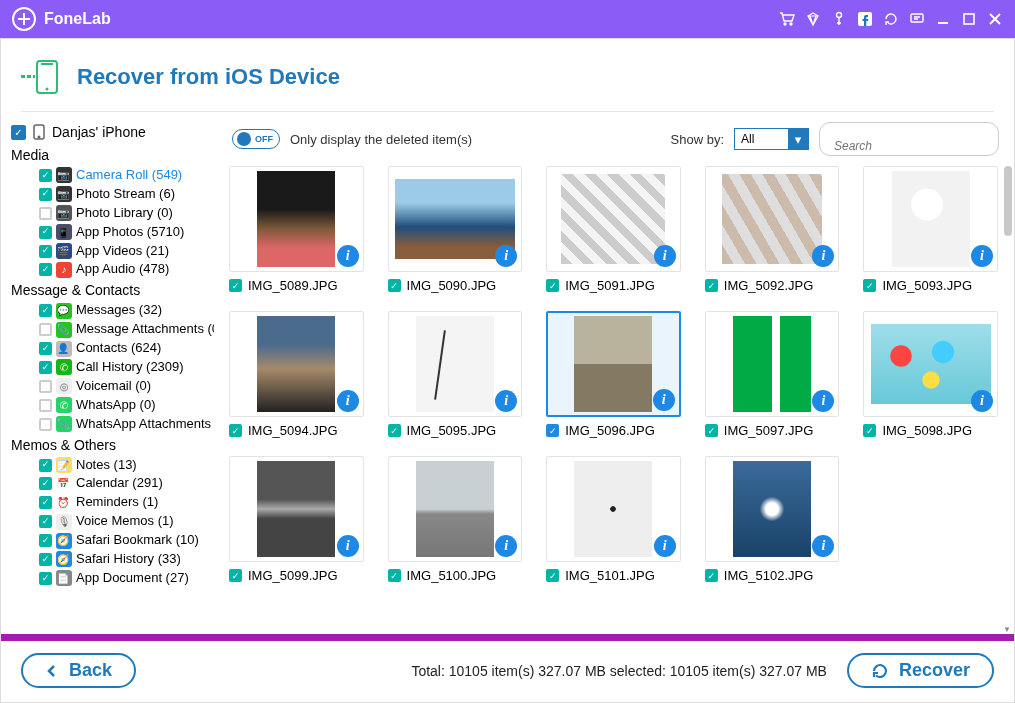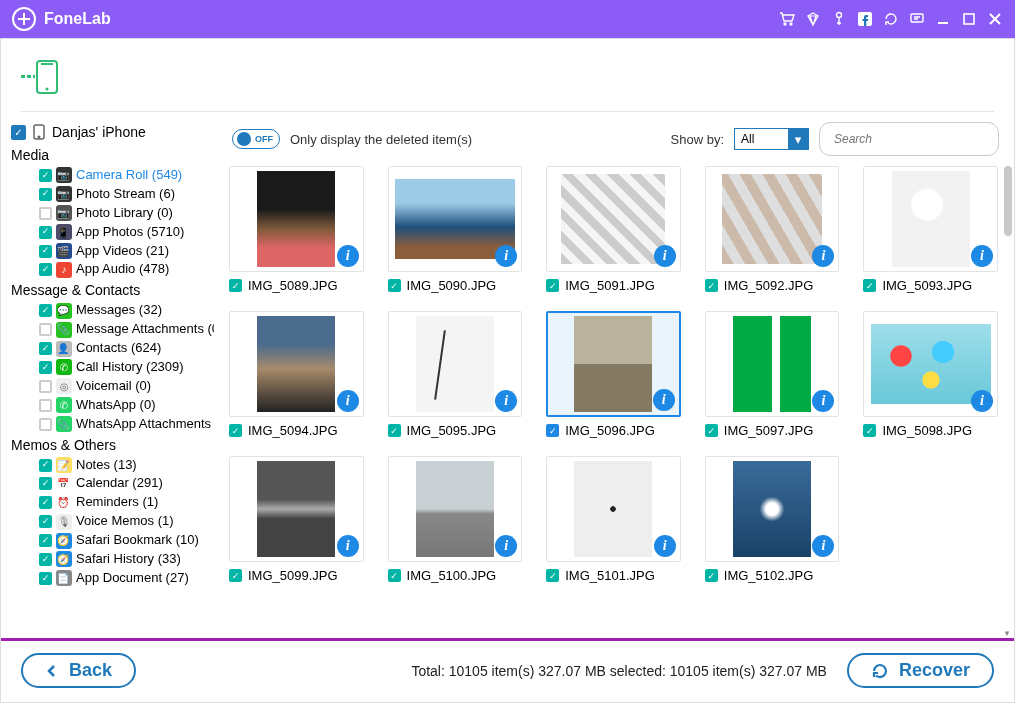--- a/index.html
+++ b/index.html
@@ -37,38 +37,38 @@
 
 
 .content { flex: 1; display: flex; flex-direction: column; border-left: 0; overflow: hidden; }
 .content-toolbar { display: flex; align-items: center; gap: 10px; padding: 2px 15px 10px 18px; }
 .toggle { width: 48px; height: 20px; border: 1px solid #2079bb; border-radius: 11px; display:flex; align-items:center; padding:0 4px; cursor:pointer; font-size:9px; color:#2079bb; font-weight:600; gap:4px; }
 .toggle-knob { width: 14px; height: 14px; border-radius: 50%; background:#2079bb; }
 .toolbar-label { font-size: 13px; color:#333; }
 .showby-select { border: 1px solid #2079bb; height: 22px; display:flex; align-items:center; width: 75px; cursor:pointer; }
 .showby-select .txt { flex:1; padding:0 6px; font-size:12px; }
 .showby-select .caret { width: 20px; background:#2079bb; color:#fff; height:100%; display:flex; align-items:center; justify-content:center; }
-.search-box { border: 1px solid #ccc; border-radius: 11px; height: 22px; display:flex; align-items:center; gap:6px; padding:16px 8px; width: 180px; }
+.search-box { border: 1px solid #ccc; border-radius: 11px; height: 22px; display:flex; align-items:flex-start; gap:6px; padding:16px 8px; width: 180px; }
 .search-box input { border:none; outline:none; font-size:12px; flex:1; font-style:italic; color:#999; }
 
 
 .grid-wrap { flex:1; overflow-y: auto; padding: 0 8px 0 15px; position: relative; }
 .grid { display: grid; grid-template-columns: repeat(5, 1fr); gap: 18px 24px; padding-right: 8px; }
 .thumb-cell { }
 .thumb-box { height: 106px; border: 1px solid #e3e3e3; border-radius: 2px; display:flex; align-items:center; justify-content:center; position:relative; background:#fff; }
 .thumb-cell.selected .thumb-box { border: 2px solid #1e88e5; background:#eaf4fc; }
 .thumb-img { width: 78px; height: 96px; background:#ddd; }
 .info-badge { position:absolute; right:4px; bottom:4px; width:22px; height:22px; border-radius:50%; background:#1e88e5; color:#fff; font-style: italic; font-weight:700; font-family: 'Times New Roman', serif; display:flex; align-items:center; justify-content:center; cursor:pointer; font-size:14px; }
 .thumb-label-row { display:flex; align-items:center; gap:6px; padding-top:6px; }
 .grid-scrollbar { position:absolute; right:2px; top:0; bottom:0; width:10px; }
 .scroll-thumb { position:absolute; top:0; right:0; width:8px; height:70px; background:#c8c8c8; border-radius:4px; }
 .scroll-arrow-down { position:absolute; bottom:0; right:0; width:10px; height:10px; color:#888; font-size:9px; text-align:center; cursor:pointer;}
 
 
-.footer { border-top: 3px solid #a21caf; padding: 12px 20px 14px 20px; display:flex; align-items:center; gap: 20px; }
+.footer { border-top: 7px solid #a21caf; padding: 12px 20px 14px 20px; display:flex; align-items:center; gap: 20px; }
 .btn { border: 2px solid #2079bb; color:#2079bb; border-radius: 20px; padding: 5px 22px; font-size: 18px; font-weight:600; display:flex; align-items:center; gap:10px; cursor:pointer; background:#fff; }
 .btn svg { flex:none; }
 .status-line { flex:1; text-align:right; font-size: 14px; color:#222; }
 
 
 .img-5089 { background: linear-gradient(#1a1a1a 40%, #7e5a3a 60%, #d66 80%); }
 .img-5090 { background: linear-gradient(#9ccbe8 30%, #1f4f7a 60%, #8a5d3d 85%); width: 120px; height: 80px; }
 .img-5091 { background: #e8e8e8 repeating-linear-gradient(45deg,#ccc,#ccc 8px,#f4f4f4 8px,#f4f4f4 16px); width: 104px; height: 90px; }
 .img-5092 { background: #efefef repeating-linear-gradient(60deg,#cba,#cba 10px,#dedede 10px,#dedede 20px); width: 100px; height: 90px; }
 .img-5093 { background: radial-gradient(circle at 45% 35%, #fff 0 20%, #f2f2f2 22% 30%), linear-gradient(#f8f8f8,#f8f8f8); }
@@ -154,20 +154,21 @@
 
   <div class="header">
     <svg width="44" height="40" viewBox="0 0 44 40">
       <rect x="16" y="4" width="20" height="32" rx="3" fill="none" stroke="#2dbd74" stroke-width="2"></rect>
       <circle cx="26" cy="32" r="1.5" fill="#2dbd74"></circle>
       <rect x="20" y="6" width="12" height="2" fill="#2dbd74"></rect>
       <rect x="0" y="18" width="4" height="3" fill="#2dbd74"></rect>
       <rect x="6" y="18" width="4" height="3" fill="#2dbd74"></rect>
       <rect x="12" y="18" width="2" height="3" fill="#2dbd74"></rect>
     </svg>
+    <div class="header-title">Recover from iOS Device</div>
   </div>
   <div class="divider"></div>
 
   <div class="main">
 
     <div class="sidebar">
       <div class="device-row">
         <span class="device-checkbox">✓</span>
         <svg width="14" height="16" viewBox="0 0 14 16" fill="none" stroke="#666" stroke-width="1.5">
             <rect x="2" y="1" width="10" height="14" rx="2"></rect>

